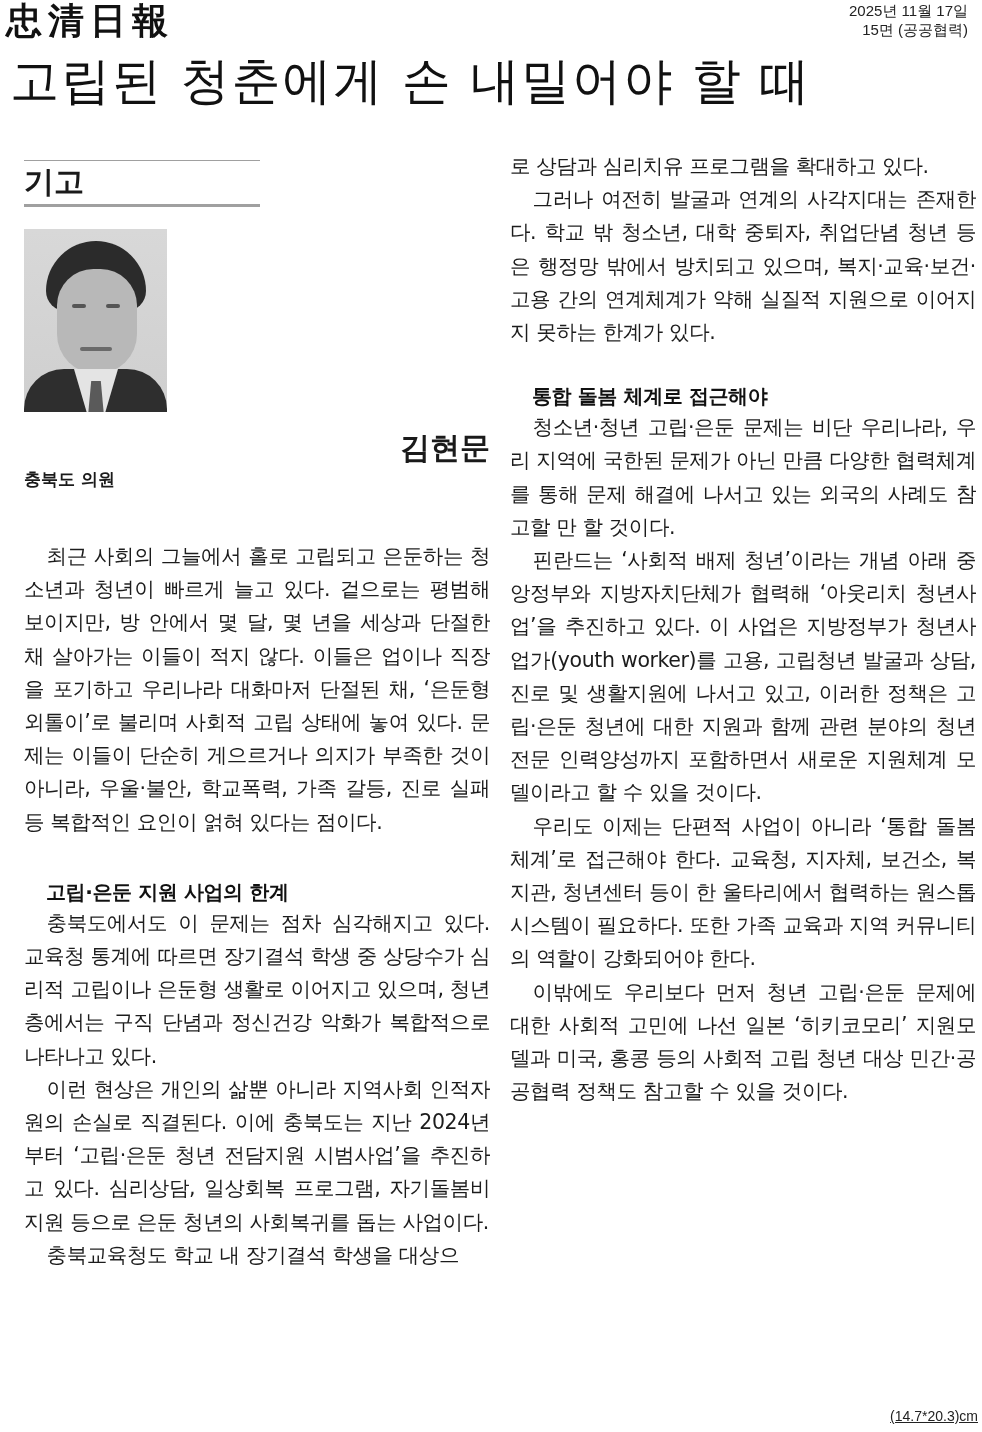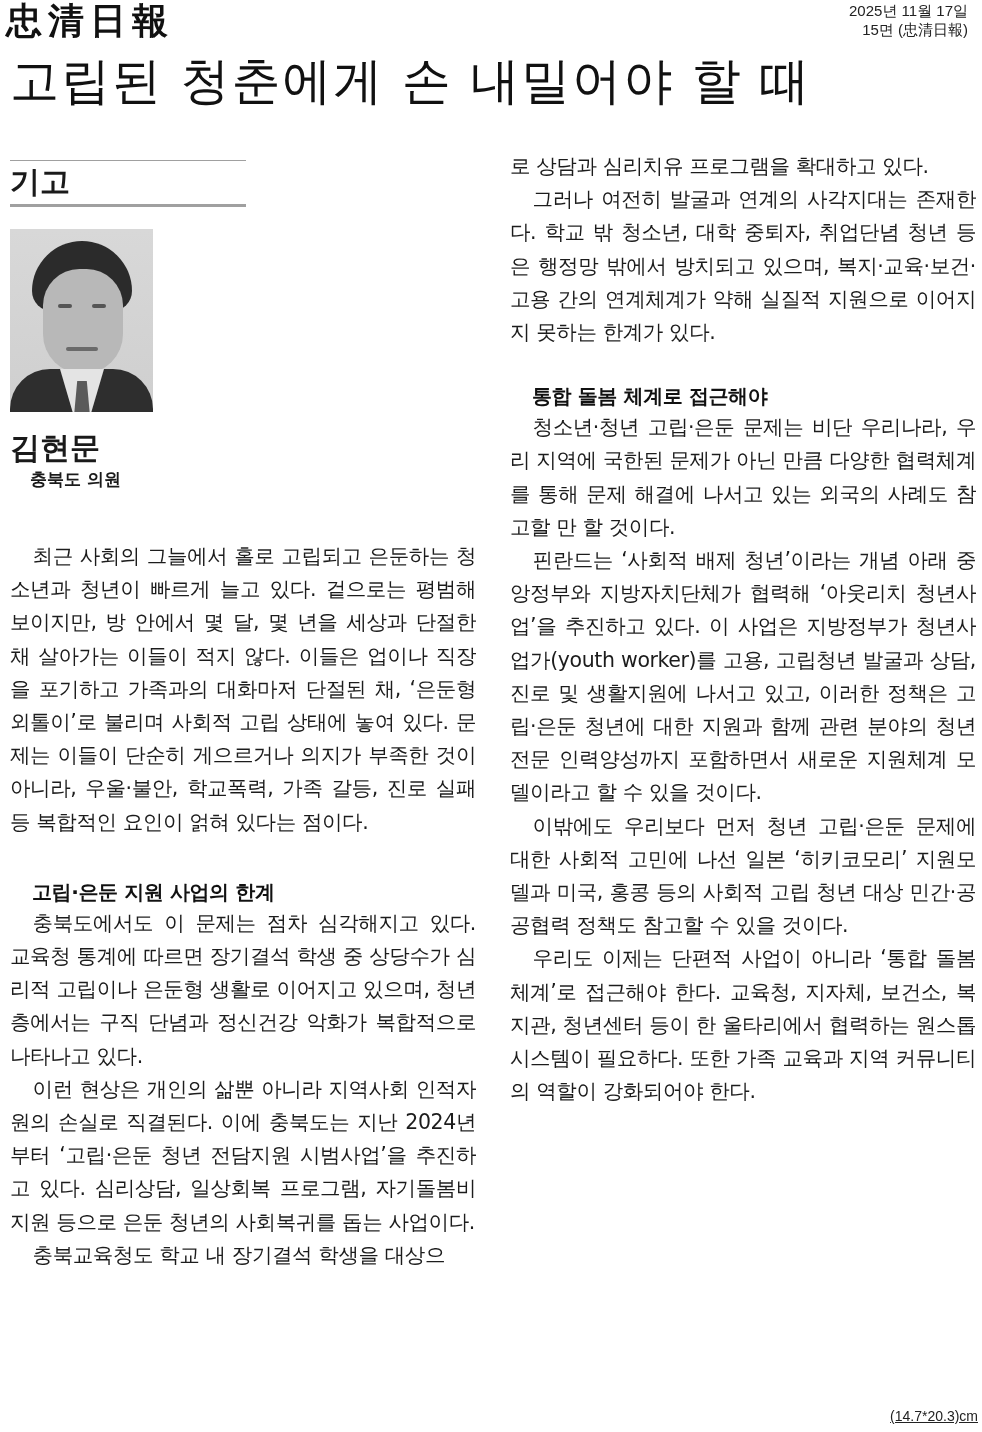--- a/index.html
+++ b/index.html
@@ -19,40 +19,40 @@
     font-family: "Liberation Sans", "DejaVu Sans", sans-serif;
     font-size: 15px; line-height: 19px; color: #222;
   }
   .headline {
     position: absolute; left: 10px; top: 50px;
     font-family: "DejaVu Sans", sans-serif;
     font-size: 50px; line-height: 62px; font-weight: normal;
     letter-spacing: 2px; color: #111; white-space: nowrap;
     transform: scaleX(0.98); transform-origin: left top;
   }
-  .col-left { position: absolute; left: 10px; top: 160px; width: 466px; }
+  .col-left { position: absolute; left: 24px; top: 160px; width: 466px; }
   .col-right { position: absolute; left: 510px; top: 150px; width: 466px; }
   .section-label-wrap {
     width: 236px; border-top: 1px solid #a0a0a0; border-bottom: 3px solid #a0a0a0;
     padding: 4px 0 5px 0;
   }
   .section-label { font-size: 30px; font-weight: bold; line-height: 34px; color: #1a1a1a; }
   .photo {
     margin-top: 22px; width: 143px; height: 183px; position: relative; overflow: hidden;
     background: linear-gradient(180deg, #d8d8d8 0%, #cfcfcf 100%);
   }
   .photo .hair { position: absolute; left: 22px; top: 12px; width: 100px; height: 70px; background: #2b2b2b; border-radius: 50px 50px 20px 20px; }
   .photo .face { position: absolute; left: 33px; top: 40px; width: 80px; height: 105px; background: #b8b8b8; border-radius: 40px 40px 44px 44px; }
   .photo .eye { position: absolute; top: 75px; width: 14px; height: 4px; background: #555; border-radius: 3px; }
   .photo .mouth { position: absolute; left: 56px; top: 118px; width: 32px; height: 4px; background: #6a6a6a; border-radius: 3px; }
   .photo .suit { position: absolute; left: 0; top: 140px; width: 143px; height: 50px; background: #2e2e2e; border-radius: 40px 40px 0 0; }
   .photo .shirt { position: absolute; left: 50px; top: 140px; width: 44px; height: 45px; background: #e4e4e4; clip-path: polygon(0 0, 100% 0, 70% 100%, 30% 100%); }
   .photo .tie { position: absolute; left: 64px; top: 152px; width: 16px; height: 35px; background: #5a5a5a; clip-path: polygon(20% 0, 80% 0, 100% 100%, 0 100%); }
-  .author-name { margin-top: 18px; font-size: 30px; font-weight: bold; line-height: 36px; }
-  .author-title { margin-top: 2px; font-size: 17px; font-weight: bold; line-height: 22px; margin-left: 20px; }
+  .author-name { margin-top: 18px; font-size: 30px; font-weight: bold; line-height: 36px; text-align: right; }
+  .author-title { margin-top: 2px; font-size: 17px; font-weight: bold; line-height: 22px; }
   .body-text {
     font-family: "DejaVu Sans", sans-serif;
     font-size: 20.5px; line-height: 33.2px; color: #1c1c1c;
     text-align: justify; text-align-last: auto; letter-spacing: -0.4px;
     margin: 0;
   }
   .para { text-indent: 1.1em; margin: 0; }
   .para.noindent { text-indent: 0; }
   .subhead {
     font-size: 20px; font-weight: bold; line-height: 30px; color: #111;
@@ -67,21 +67,21 @@
     font-size: 14px; color: #222; text-decoration: underline;
   }
 </style>
 </head>
 <body>
 
 <div class="masthead">忠清日報</div>
 
 <div class="meta">
   <div>2025년 11월 17일</div>
-  <div>15면 (忠清日報)</div>
+  <div>15면 (공공협력)</div>
 </div>
 
 <h1 class="headline" style="margin:0;">고립된 청춘에게 손 내밀어야 할 때</h1>
 
 <div class="col-left">
   <div class="section-label-wrap">
     <div class="section-label">기고</div>
   </div>
 
   <div class="photo">
@@ -92,35 +92,35 @@
     <div class="mouth"></div>
     <div class="suit"></div>
     <div class="shirt"></div>
     <div class="tie"></div>
   </div>
 
   <div class="author-name">김현문</div>
   <div class="author-title">충북도 의원</div>
 
   <div class="body-text left-body">
-    <p class="para">최근 사회의 그늘에서 홀로 고립되고 은둔하는 청소년과 청년이 빠르게 늘고 있다. 겉으로는 평범해 보이지만, 방 안에서 몇 달, 몇 년을 세상과 단절한 채 살아가는 이들이 적지 않다. 이들은 업이나 직장을 포기하고 가족과의 대화마저 단절된 채, ‘은둔형 외톨이’로 불리며 사회적 고립 상태에 놓여 있다. 문제는 이들이 단순히 게으르거나 의지가 부족한 것이 아니라, 우울·불안, 학교폭력, 가족 갈등, 진로 실패 등 복합적인 요인이 얽혀 있다는 점이다.</p>
+    <p class="para">최근 사회의 그늘에서 홀로 고립되고 은둔하는 청소년과 청년이 빠르게 늘고 있다. 겉으로는 평범해 보이지만, 방 안에서 몇 달, 몇 년을 세상과 단절한 채 살아가는 이들이 적지 않다. 이들은 업이나 직장을 포기하고 우리나라 대화마저 단절된 채, ‘은둔형 외톨이’로 불리며 사회적 고립 상태에 놓여 있다. 문제는 이들이 단순히 게으르거나 의지가 부족한 것이 아니라, 우울·불안, 학교폭력, 가족 갈등, 진로 실패 등 복합적인 요인이 얽혀 있다는 점이다.</p>
     <div class="gap-subhead-left"></div>
     <p class="subhead">고립·은둔 지원 사업의 한계</p>
     <p class="para">충북도에서도 이 문제는 점차 심각해지고 있다. 교육청 통계에 따르면 장기결석 학생 중 상당수가 심리적 고립이나 은둔형 생활로 이어지고 있으며, 청년층에서는 구직 단념과 정신건강 악화가 복합적으로 나타나고 있다.</p>
     <p class="para">이런 현상은 개인의 삶뿐 아니라 지역사회 인적자원의 손실로 직결된다. 이에 충북도는 지난 2024년부터 ‘고립·은둔 청년 전담지원 시범사업’을 추진하고 있다. 심리상담, 일상회복 프로그램, 자기돌봄비 지원 등으로 은둔 청년의 사회복귀를 돕는 사업이다.</p>
     <p class="para">충북교육청도 학교 내 장기결석 학생을 대상으</p>
   </div>
 </div>
 
 <div class="col-right">
   <div class="body-text">
     <p class="para noindent">로 상담과 심리치유 프로그램을 확대하고 있다.</p>
     <p class="para">그러나 여전히 발굴과 연계의 사각지대는 존재한다. 학교 밖 청소년, 대학 중퇴자, 취업단념 청년 등은 행정망 밖에서 방치되고 있으며, 복지·교육·보건·고용 간의 연계체계가 약해 실질적 지원으로 이어지지 못하는 한계가 있다.</p>
     <div class="gap-subhead-right"></div>
     <p class="subhead">통합 돌봄 체계로 접근해야</p>
     <p class="para">청소년·청년 고립·은둔 문제는 비단 우리나라, 우리 지역에 국한된 문제가 아닌 만큼 다양한 협력체계를 통해 문제 해결에 나서고 있는 외국의 사례도 참고할 만 할 것이다.</p>
     <p class="para">핀란드는 ‘사회적 배제 청년’이라는 개념 아래 중앙정부와 지방자치단체가 협력해 ‘아웃리치 청년사업’을 추진하고 있다. 이 사업은 지방정부가 청년사업가(youth worker)를 고용, 고립청년 발굴과 상담, 진로 및 생활지원에 나서고 있고, 이러한 정책은 고립·은둔 청년에 대한 지원과 함께 관련 분야의 청년 전문 인력양성까지 포함하면서 새로운 지원체계 모델이라고 할 수 있을 것이다.</p>
+    <p class="para">우리도 이제는 단편적 사업이 아니라 ‘통합 돌봄체계’로 접근해야 한다. 교육청, 지자체, 보건소, 복지관, 청년센터 등이 한 울타리에서 협력하는 원스톱 시스템이 필요하다. 또한 가족 교육과 지역 커뮤니티의 역할이 강화되어야 한다.</p>
     <p class="para">이밖에도 우리보다 먼저 청년 고립·은둔 문제에 대한 사회적 고민에 나선 일본 ‘히키코모리’ 지원모델과 미국, 홍콩 등의 사회적 고립 청년 대상 민간·공공협력 정책도 참고할 수 있을 것이다.</p>
-    <p class="para">우리도 이제는 단편적 사업이 아니라 ‘통합 돌봄체계’로 접근해야 한다. 교육청, 지자체, 보건소, 복지관, 청년센터 등이 한 울타리에서 협력하는 원스톱 시스템이 필요하다. 또한 가족 교육과 지역 커뮤니티의 역할이 강화되어야 한다.</p>
   </div>
 </div>
 
 <div class="size-note">(14.7*20.3)cm</div>
 
 </body></html>

